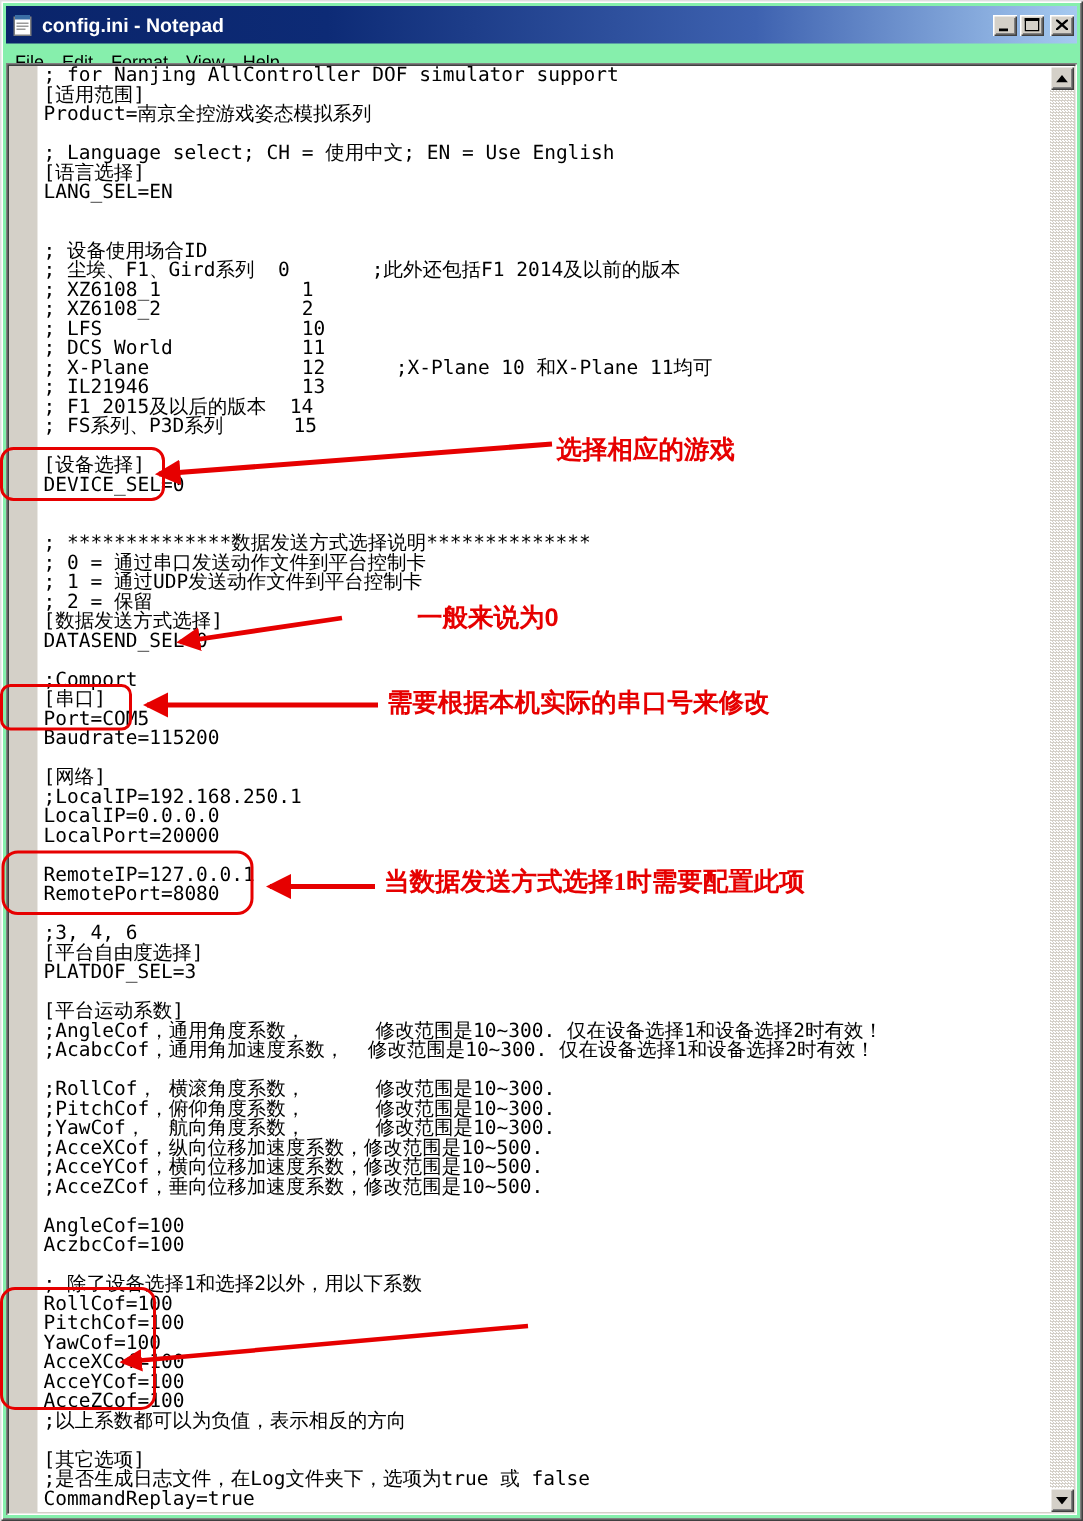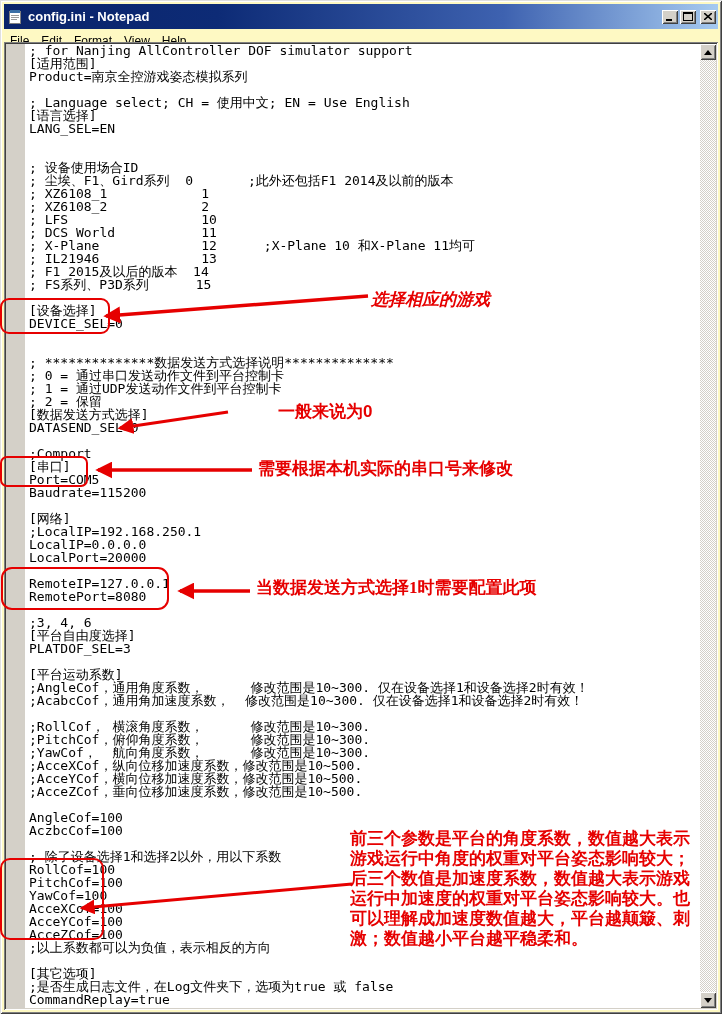--- a/index.html
+++ b/index.html
@@ -1,18 +1,18 @@
 <!DOCTYPE html>
 <html><head>
 <meta charset="utf-8">
 <style>
   html,body{margin:0;padding:0;background:#fff;}
   *{box-sizing:border-box;}
   .window{
-    position:relative;width:722px;height:1014px;background:#fef9c3;
+    position:relative;width:722px;height:1014px;background:#86efac;
     box-shadow: inset 1px 1px 0 #dfdfdf, inset -1px -1px 0 #404040,
                 inset 2px 2px 0 #ffffff, inset -2px -2px 0 #808080;
     overflow:hidden;
     font-family:"Liberation Sans", sans-serif;
   }
   
   .titlebar{
     position:absolute;left:4px;top:4px;right:4px;height:25px;
     background:linear-gradient(90deg,#0a246a 0%,#0d2b76 30%,#3e62b0 70%,#a6caf0 100%);
     display:flex;align-items:center;
@@ -68,21 +68,21 @@
   .overlay{position:absolute;inset:0;pointer-events:none;z-index:5;}
   .red-box{position:absolute;border:2px solid #e60000;border-radius:9px;}
   #box-device{left:0px;top:298px;width:110px;height:36px;}
   #box-port{left:0px;top:456px;width:88px;height:31px;border-radius:7px;}
   #box-remote{left:1px;top:567px;width:168px;height:43px;border-radius:11px;}
   #box-coef{left:0px;top:858px;width:104px;height:82px;border-radius:10px;}
   .red-note{
     position:absolute;color:#e60000;font-weight:bold;font-size:17px;
     white-space:nowrap;font-family:"Liberation Sans", sans-serif;line-height:19px;
   }
-  #note-device{left:371px;top:290px;font-style:italic;}
+  #note-device{left:371px;top:290px;}
   #note-datasend{left:231px;top:402px;margin-left:47px;}
   #note-port{left:258px;top:459px;}
   #note-remote{left:256px;top:578px;font-family:Liberation Serif, serif;}
   #note-coef{left:350px;top:829px;line-height:20px;white-space:normal;width:372px;}
   #note-coef div{white-space:nowrap;}
   .arrow-svg{position:absolute;inset:0;width:100%;height:100%;}
 </style>
 </head>
 <body>
 
@@ -232,23 +232,15 @@
       <line x1="228" y1="412" x2="120" y2="428" stroke="#e60000" stroke-width="3.2" marker-end="url(#ah)"></line>
       <line x1="252" y1="470" x2="98" y2="470" stroke="#e60000" stroke-width="3.4" marker-end="url(#ah)"></line>
       <line x1="250" y1="591" x2="180" y2="591" stroke="#e60000" stroke-width="3.4" marker-end="url(#ah)"></line>
       <line x1="352" y1="884" x2="82" y2="908" stroke="#e60000" stroke-width="3" marker-end="url(#ah)"></line>
     </svg>
 
     <div class="red-note" id="note-device">选择相应的游戏</div>
     <div class="red-note" id="note-datasend">一般来说为0</div>
     <div class="red-note" id="note-port">需要根据本机实际的串口号来修改</div>
     <div class="red-note" id="note-remote">当数据发送方式选择1时需要配置此项</div>
-    <div class="red-note" id="note-coef">
-        <div>前三个参数是平台的角度系数，数值越大表示</div>
-        <div>游戏运行中角度的权重对平台姿态影响较大；</div>
-        <div>后三个数值是加速度系数，数值越大表示游戏</div>
-        <div>运行中加速度的权重对平台姿态影响较大。也</div>
-        <div>可以理解成加速度数值越大，平台越颠簸、刺</div>
-        <div>激；数值越小平台越平稳柔和。</div>
-      </div>
   </div>
 
 </div>
 
 </body></html>

